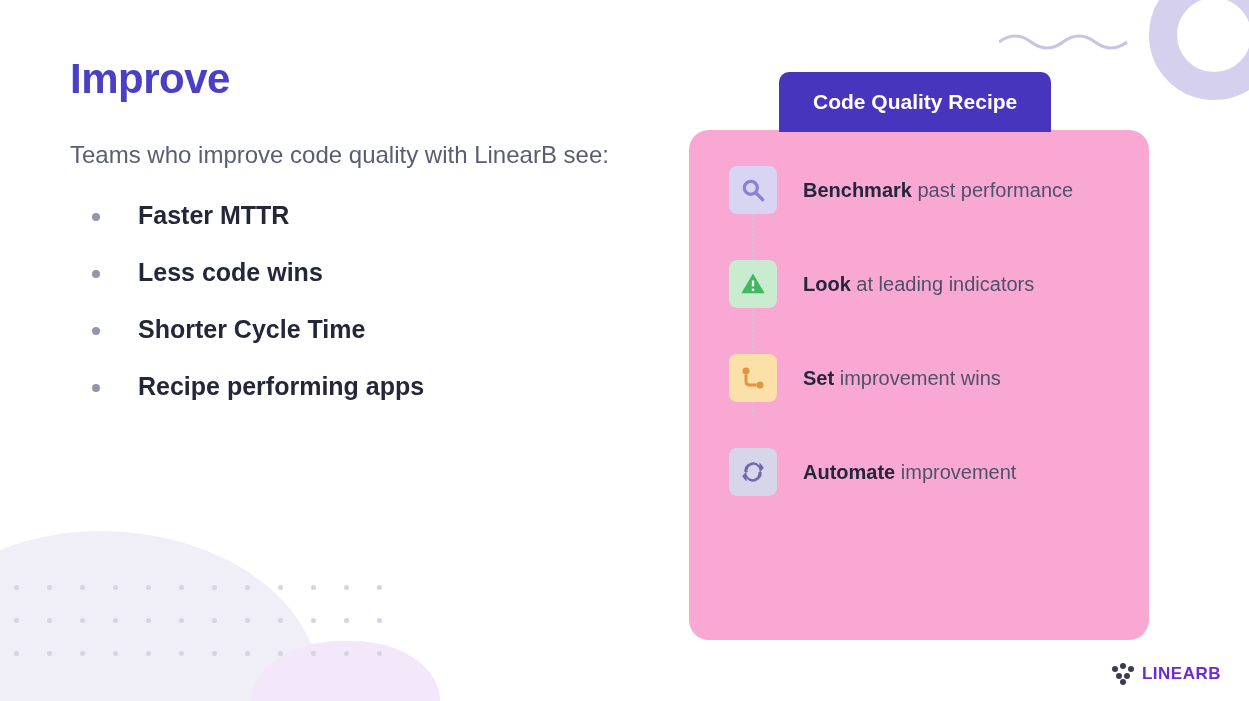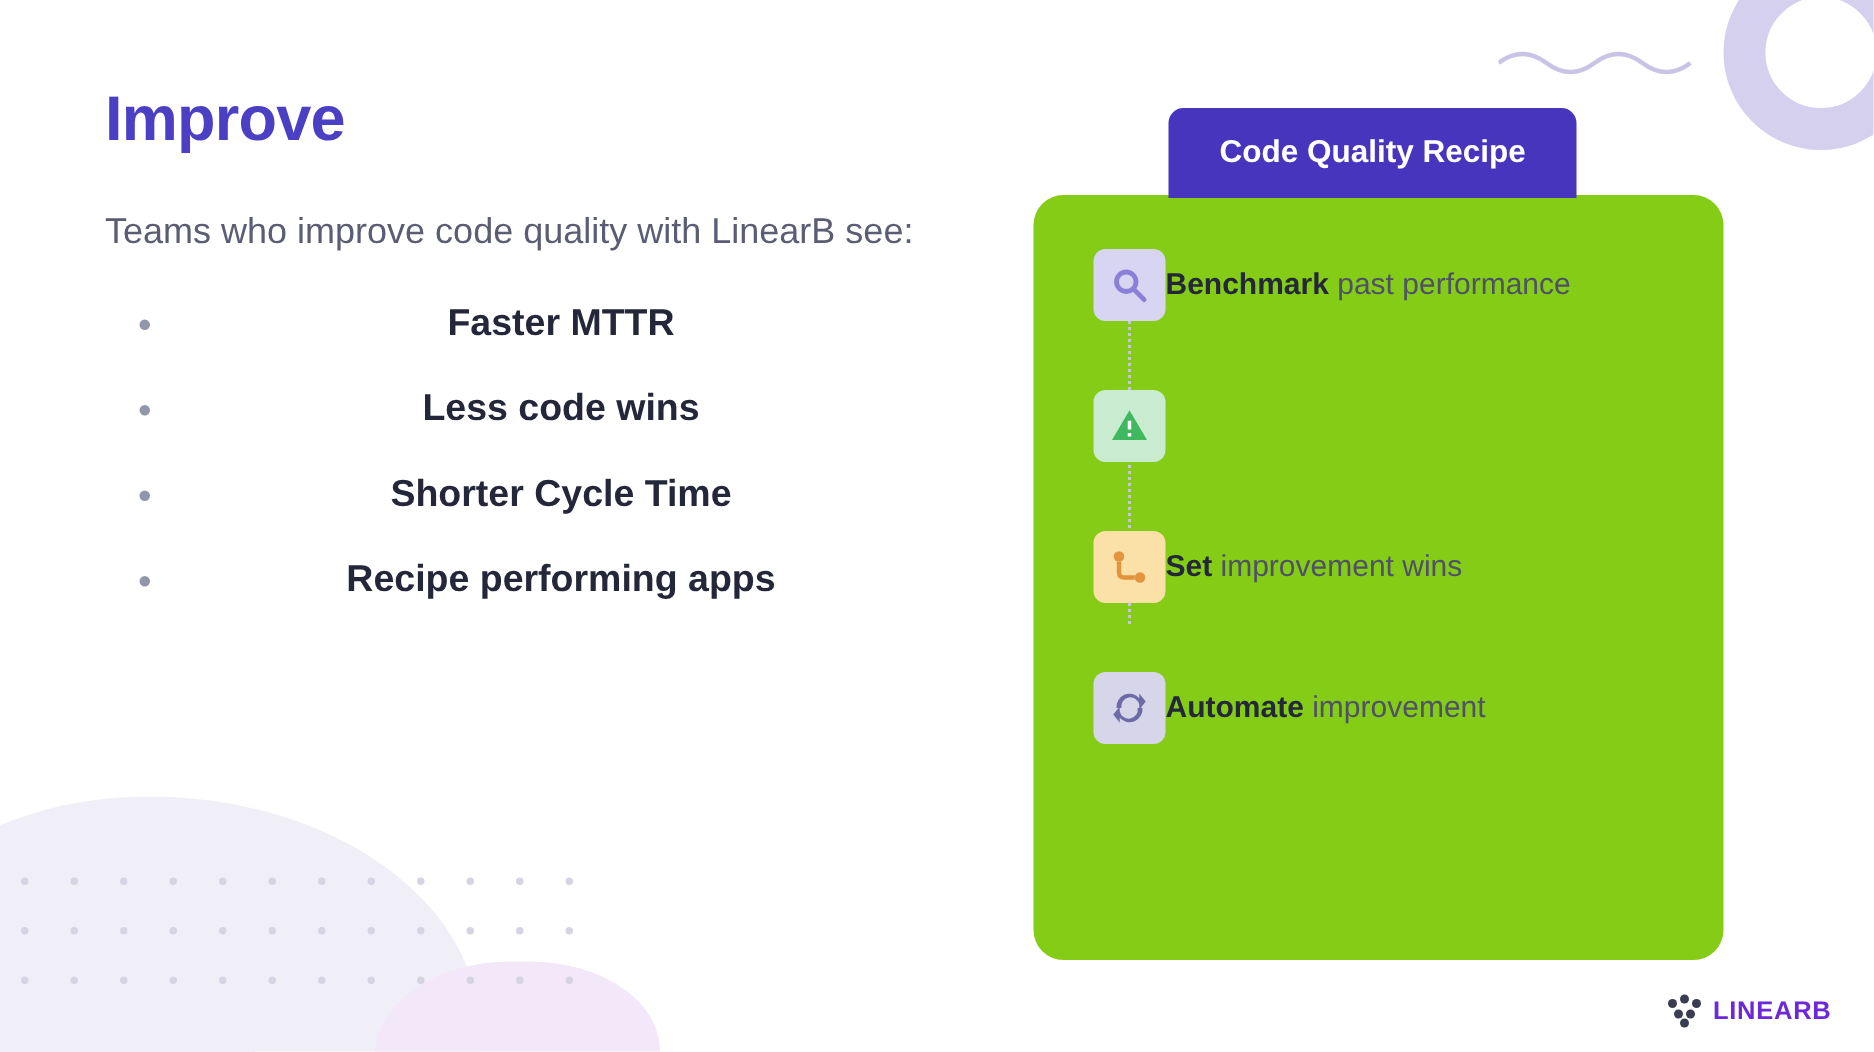--- a/index.html
+++ b/index.html
@@ -83,58 +83,58 @@
   }
   .subtext {
     font-size: 24px;
     color: #5a5d73;
     margin-top: 36px;
     line-height: 1.35;
   }
   ul.benefits {
     margin-top: 30px;
     padding-left: 44px;
-    text-align: center;
   }
   ul.benefits li {
     font-size: 25px;
     font-weight: 700;
     color: #24263a;
     margin-bottom: 28px;
     padding-left: 24px;
   }
   ul.benefits li::marker { color: #9296ab; }
 
   .card {
     position: absolute;
     right: 100px;
     top: 130px;
     width: 460px;
     height: 510px;
-    background: #84cc16;
+    background: #f9a8d4;
     border-radius: 20px;
   }
   .card-tab {
     position: absolute;
     top: -58px;
     left: 90px;
     background: #4736bd;
     color: #fff;
     font-size: 21px;
     font-weight: 700;
     padding: 18px 34px;
     border-radius: 10px 10px 0 0;
   }
   .steps {
     padding: 36px 36px 0 40px;
     position: relative;
   }
   .step {
     display: flex;
     align-items: center;
+    gap: 26px;
     margin-bottom: 46px;
     position: relative;
   }
   .step-icon {
     width: 48px;
     height: 48px;
     border-radius: 8px;
     display: flex;
     align-items: center;
     justify-content: center;
@@ -255,20 +255,21 @@
     </div>
 
     <div class="step">
       <div class="step-icon ic-green">
         <svg width="28" height="28" viewBox="0 0 24 24">
             <path d="M12 3 L22 20 L2 20 Z" fill="#3fb860"></path>
             <rect x="11" y="9" width="2" height="5" fill="#fff"></rect>
             <rect x="11" y="16" width="2" height="2" fill="#fff"></rect>
           </svg>
       </div>
+      <div class="step-text"><b>Look</b><span> at leading indicators</span></div>
     </div>
 
     <div class="step">
       <div class="step-icon ic-yellow">
         <svg width="28" height="28" viewBox="0 0 24 24">
             <circle cx="6" cy="6" r="3" fill="#e2953d"></circle>
             <circle cx="18" cy="18" r="3" fill="#e2953d"></circle>
             <path d="M6 9 L6 15 Q6 18 9 18 L15 18" stroke="#e2953d" stroke-width="2.5" fill="none"></path>
           </svg>
       </div>

